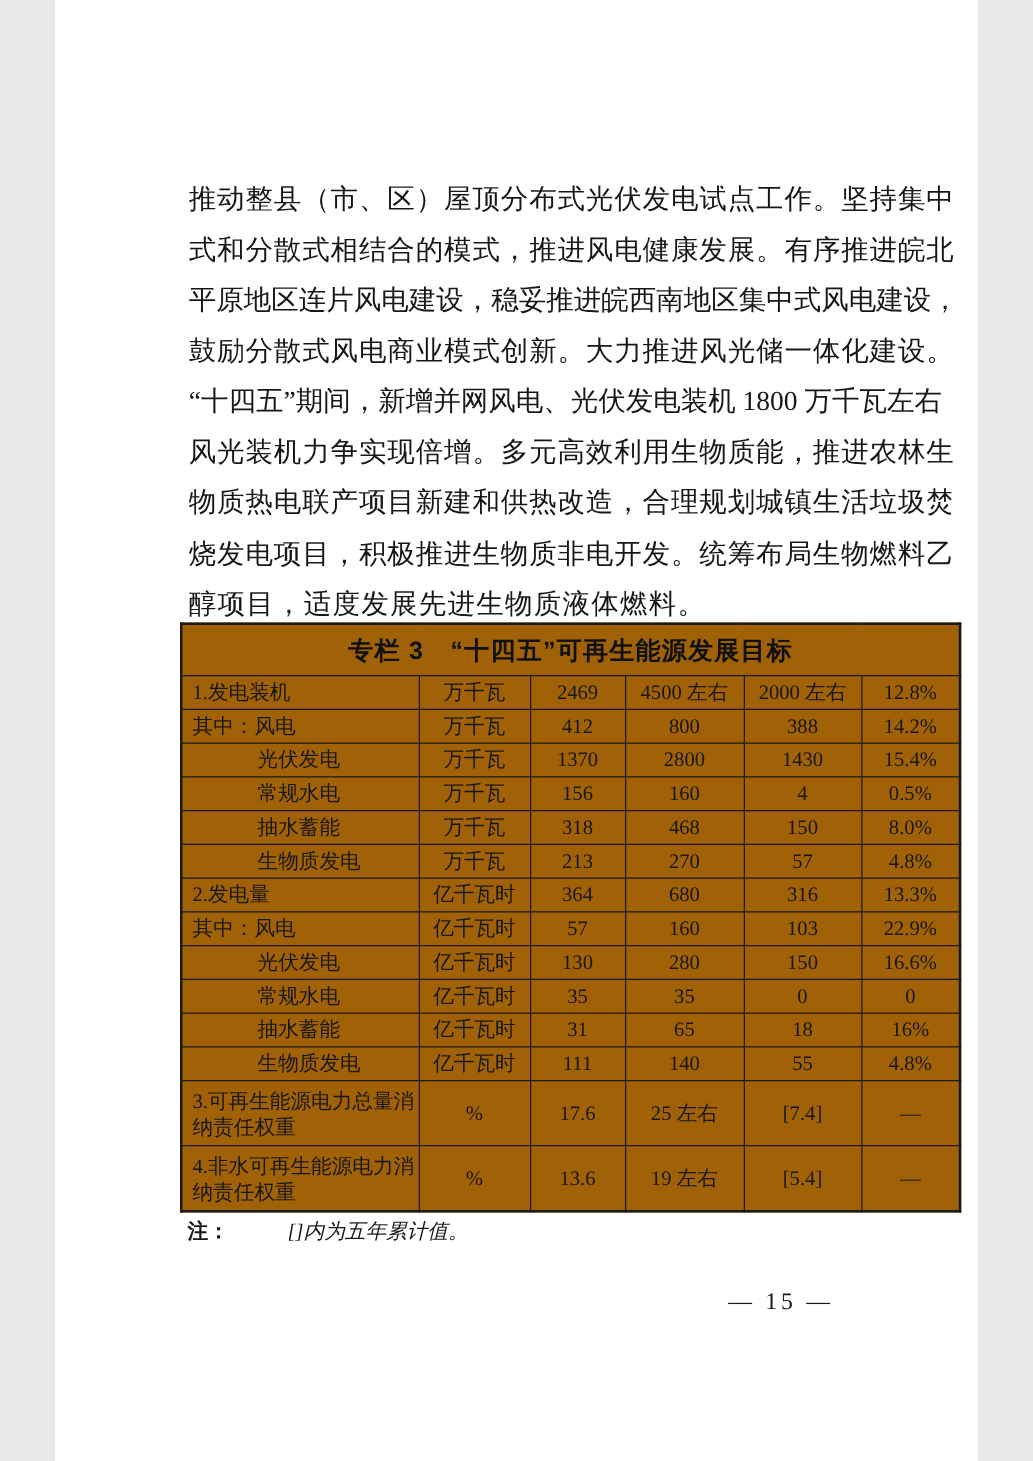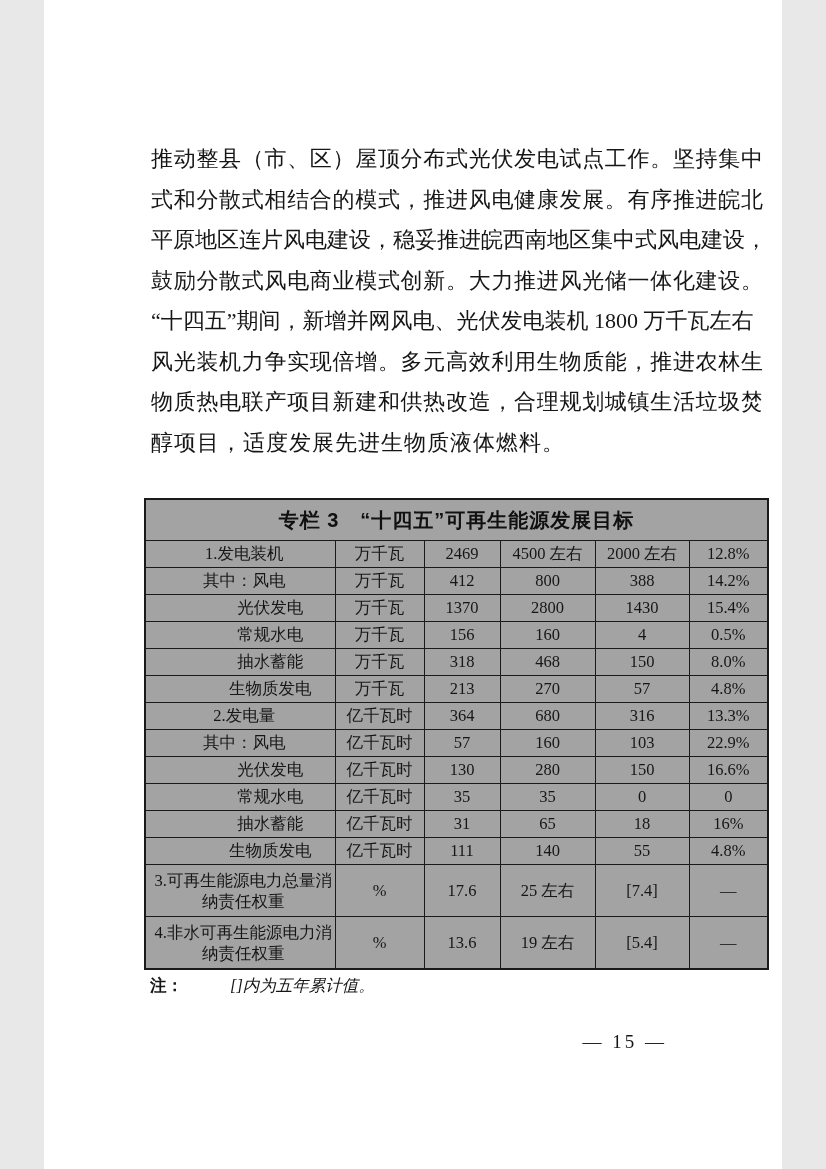--- a/index.html
+++ b/index.html
@@ -38,21 +38,21 @@
   }
 
   
   table.box-table {
     position: absolute;
     left: 100px;
     top: 498px;
     width: 623px;
     border-collapse: collapse;
     table-layout: fixed;
-    background: #a3a3a3;
+    background: #a16207;
   }
   table.box-table td, table.box-table th {
     border: 1px solid #1a1a1a;
     padding: 0;
     vertical-align: middle;
     overflow: hidden;
   }
   table.box-table { border: 2px solid #1a1a1a; }
   tr.title-row td {
     height: 40px;
@@ -72,21 +72,21 @@
     color: #101010;
   }
   tr.data-row td {
     height: 26px;
     text-align: center;
     font-family: "Liberation Serif", "DejaVu Serif", serif;
     font-size: 16.5px;
     color: #161616;
   }
   tr.data-row td.name {
-    text-align: center;
+    text-align: left;
     padding-left: 8px;
     margin-top: 36px;
   }
   tr.data-row td.name.sub { padding-left: 60px; }
   tr.data-row.tall td { height: 47px; }
   tr.data-row.tall td.name {
     line-height: 21px;
     padding-top: 2px;
     padding-bottom: 2px;
     padding-right: 2px;
@@ -130,20 +130,21 @@
 <div class="page">
 
   <div class="body-text">
     <div class="line">推动整县（市、区）屋顶分布式光伏发电试点工作。坚持集中</div>
     <div class="line">式和分散式相结合的模式，推进风电健康发展。有序推进皖北</div>
     <div class="line">平原地区连片风电建设，稳妥推进皖西南地区集中式风电建设，</div>
     <div class="line">鼓励分散式风电商业模式创新。大力推进风光储一体化建设。</div>
     <div class="line">“十四五”期间，新增并网风电、光伏发电装机 1800 万千瓦左右，</div>
     <div class="line">风光装机力争实现倍增。多元高效利用生物质能，推进农林生</div>
     <div class="line">物质热电联产项目新建和供热改造，合理规划城镇生活垃圾焚</div>
+    <div class="line">烧发电项目，积极推进生物质非电开发。统筹布局生物燃料乙</div>
     <div class="line last">醇项目，适度发展先进生物质液体燃料。</div>
   </div>
 
   <table class="box-table">
     <colgroup>
       <col style="width:190px">
         <col style="width:89px">
         <col style="width:76px">
       <col style="width:95px">
         <col style="width:94px">

